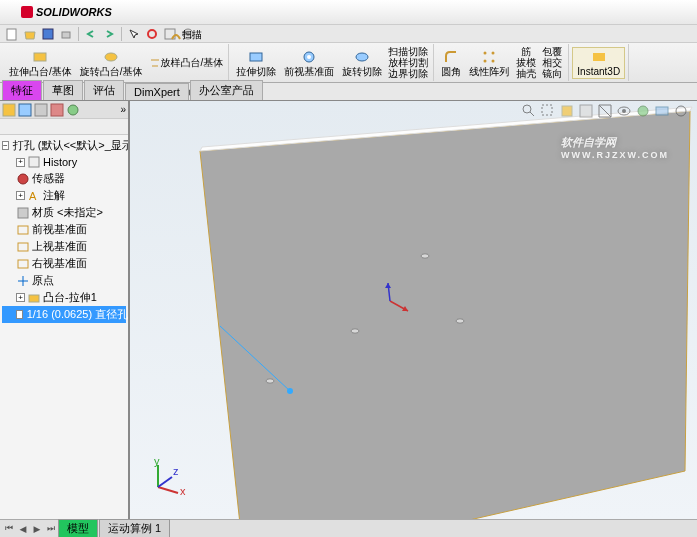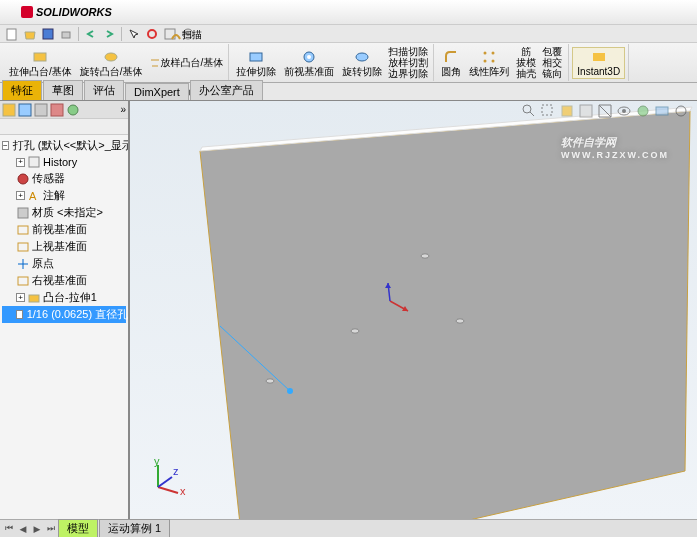--- a/index.html
+++ b/index.html
@@ -12,21 +12,21 @@
 .qat .qbtn{width:16px;height:16px;display:flex;align-items:center;justify-content:center;cursor:pointer;}
 .qat .sep{width:1px;height:14px;background:#bbb;margin:0 2px;}
 .ribbon{height:40px;background:linear-gradient(#f4f4f4,#e6e6e6);border-bottom:1px solid #aaa;display:flex;align-items:stretch;padding:1px 2px;gap:0;}
 .ribbon .grp{display:flex;align-items:center;border-right:1px solid #ccc;padding:0 3px;}
 .ribbon .rbtn{display:flex;flex-direction:column;align-items:center;justify-content:center;padding:1px 4px;cursor:pointer;text-align:center;line-height:1.1;font-size:10px;min-width:26px;}
 .ribbon .rbtn.wide{min-width:36px;}
 .ribbon .rbtn .ico{width:16px;height:16px;margin-bottom:1px;}
 .ribbon .rbtn .lbl{font-size:10px;white-space:nowrap;}
 .tabs{height:18px;background:#e8e8e8;display:flex;align-items:flex-end;border-bottom:1px solid #888;padding-left:2px;}
 .tabs .tab{padding:2px 8px;background:#d8d8d8;border:1px solid #aaa;border-bottom:none;margin-right:1px;cursor:pointer;font-size:11px;}
-.tabs .tab.active{background:#eab308;}
+.tabs .tab.active{background:#d946ef;}
 .main{display:flex;height:418px;}
 .sidebar{width:130px;background:#f4f4f4;border-right:2px solid #888;display:flex;flex-direction:column;}
 .sidebar .sb-toolbar{height:18px;background:#e0e0e0;display:flex;align-items:center;gap:2px;padding:0 2px;border-bottom:1px solid #ccc;}
 .sidebar .sb-toolbar .sbt{width:14px;height:14px;cursor:pointer;}
 .sidebar .sb-filter{height:16px;background:#eee;border-bottom:1px solid #ccc;}
 .tree{flex:1;overflow:auto;padding:2px;font-size:11px;}
 .tree .node{display:flex;align-items:center;gap:2px;padding:1px 0;cursor:pointer;white-space:nowrap;}
 .tree .node .exp{width:9px;height:9px;border:1px solid #888;display:inline-flex;align-items:center;justify-content:center;font-size:8px;line-height:1;background:#fff;}
 .tree .node .ti{width:14px;height:14px;display:inline-block;}
 .tree .node.root{font-weight:normal;}
@@ -34,21 +34,21 @@
 .tree .node.sel{background:#3399ff;color:#fff;}
 .viewport{flex:1;position:relative;background:linear-gradient(#e4ebf1,#f0f4f8);overflow:hidden;}
 .view-toolbar{position:absolute;top:2px;right:8px;display:flex;gap:3px;z-index:5;}
 .view-toolbar .vbtn{width:16px;height:16px;cursor:pointer;opacity:.7;}
 .watermark{position:absolute;top:18px;right:28px;color:rgba(255,255,255,.85);font-size:32px;font-weight:bold;font-style:italic;text-shadow:0 0 6px rgba(0,0,0,.25);z-index:4;pointer-events:none;line-height:1;}
 .watermark .sub{font-size:9px;letter-spacing:2px;display:block;text-align:right;font-style:normal;}
 .model3d{position:absolute;inset:0;}
 .triad{position:absolute;left:18px;bottom:22px;width:40px;height:40px;z-index:4;}
 .bottom-tabs{height:18px;background:#e0e0e0;display:flex;align-items:center;border-top:1px solid #aaa;padding-left:2px;}
 .bottom-tabs .btab{padding:1px 8px;background:#d4d4d4;border:1px solid #999;margin-right:1px;cursor:pointer;font-size:11px;}
-.bottom-tabs .btab.active{background:#bef264;}
+.bottom-tabs .btab.active{background:#22c55e;}
 .bottom-tabs .nav{width:14px;height:14px;cursor:pointer;display:flex;align-items:center;justify-content:center;font-size:9px;color:#555;}
 .statusbar{height:16px;background:linear-gradient(#f0f0f0,#e0e0e0);display:flex;align-items:center;padding:0 6px;font-size:11px;border-top:1px solid #ccc;}
 </style>
 </head>
 <body>
 
 <div class="titlebar">
   <div class="logo">
     <span class="sw-icon"></span>
     <span>SOLIDWORKS</span>
@@ -298,29 +298,29 @@
           <span>前视基准面</span>
         </div>
       <div class="node child">
           <svg class="ti">
             <rect x="2" y="3" width="10" height="8" fill="none" stroke="#c93"></rect>
           </svg>
           <span>上视基准面</span>
         </div>
       <div class="node child">
           <svg class="ti">
+            <rect x="2" y="3" width="10" height="8" fill="none" stroke="#c93"></rect>
+          </svg>
+          <span>右视基准面</span>
+        </div>
+      <div class="node child">
+          <svg class="ti">
             <path d="M7 2v10M2 7h10" stroke="#06c"></path>
           </svg>
           <span>原点</span>
-        </div>
-      <div class="node child">
-          <svg class="ti">
-            <rect x="2" y="3" width="10" height="8" fill="none" stroke="#c93"></rect>
-          </svg>
-          <span>右视基准面</span>
         </div>
       <div class="node child">
           <span class="exp">+</span>
           <svg class="ti">
             <rect x="2" y="4" width="10" height="7" fill="#f5c242" stroke="#aa8"></rect>
           </svg>
           <span>凸台-拉伸1</span>
         </div>
       <div class="node child sel">
           <span class="exp">+</span>

